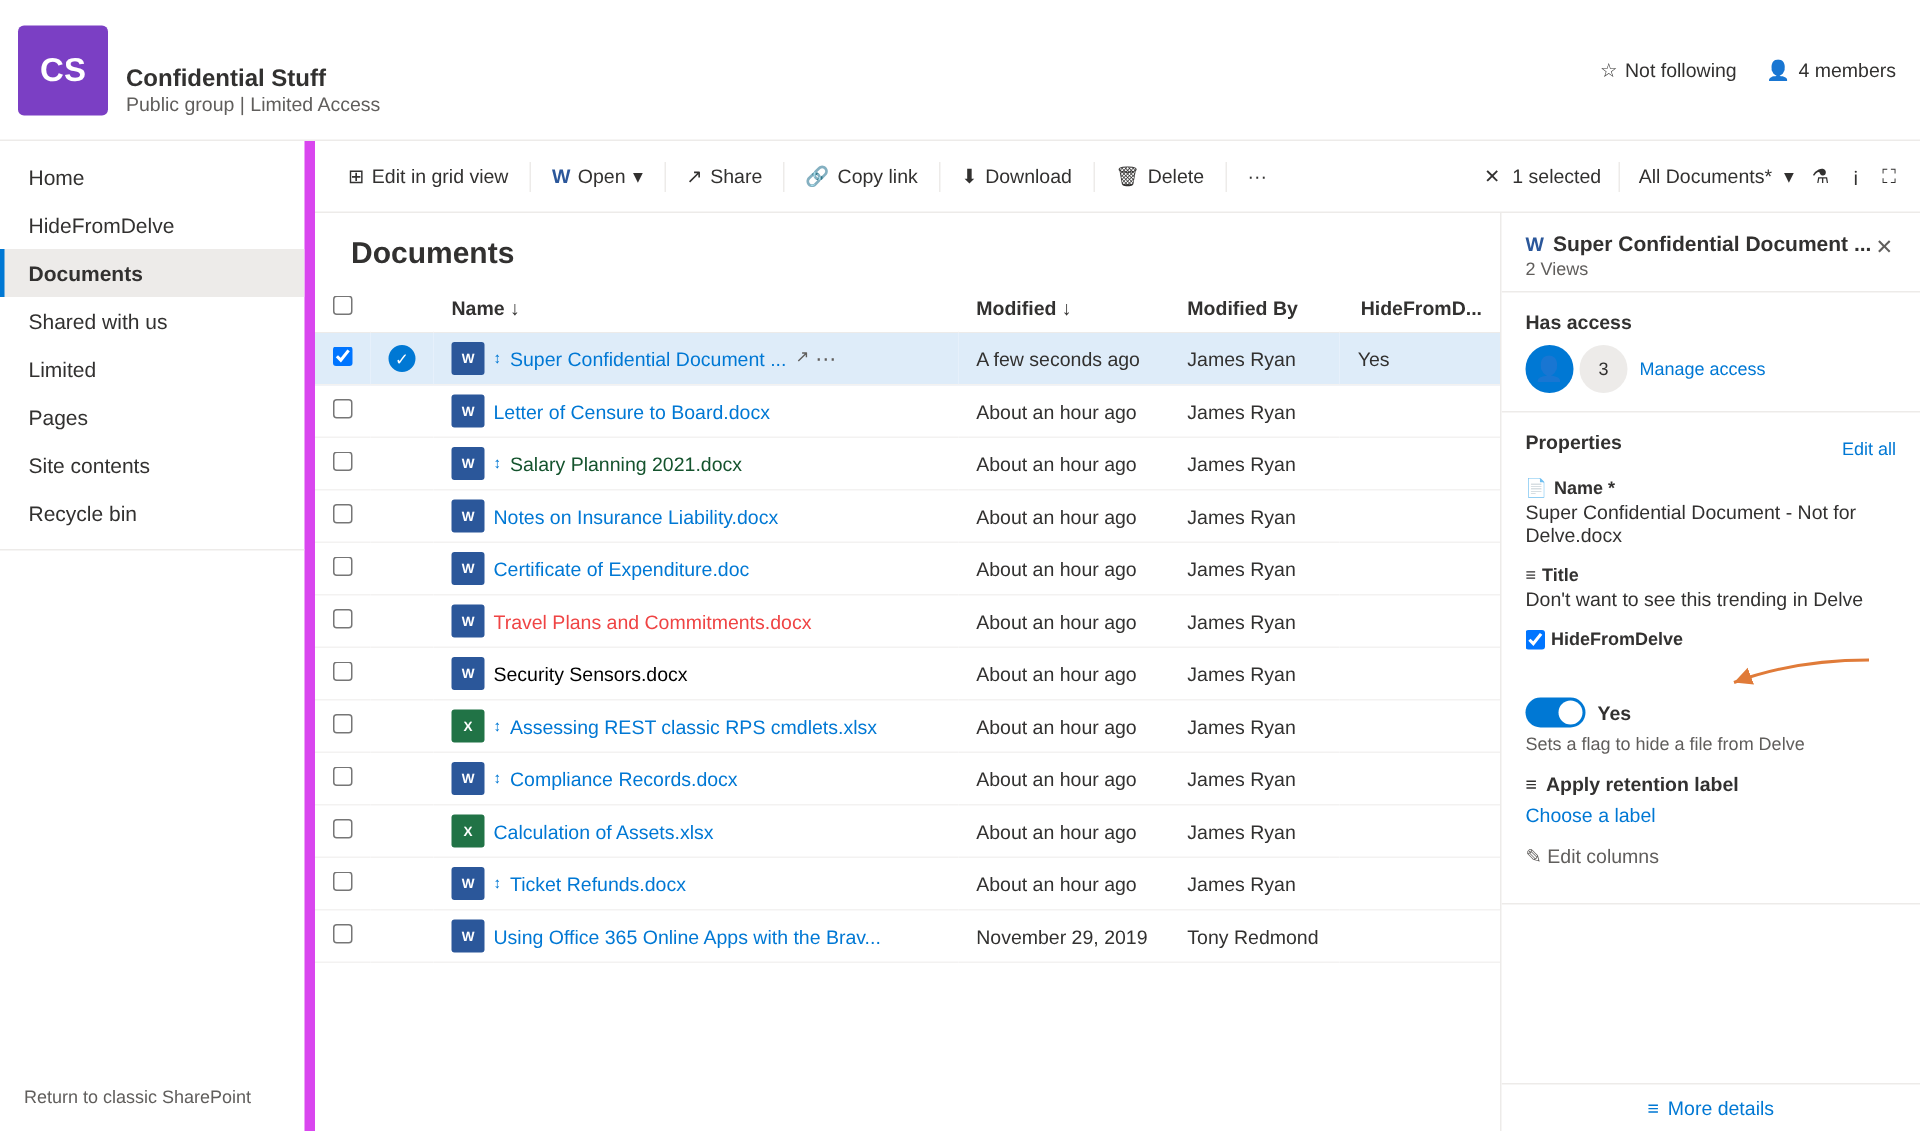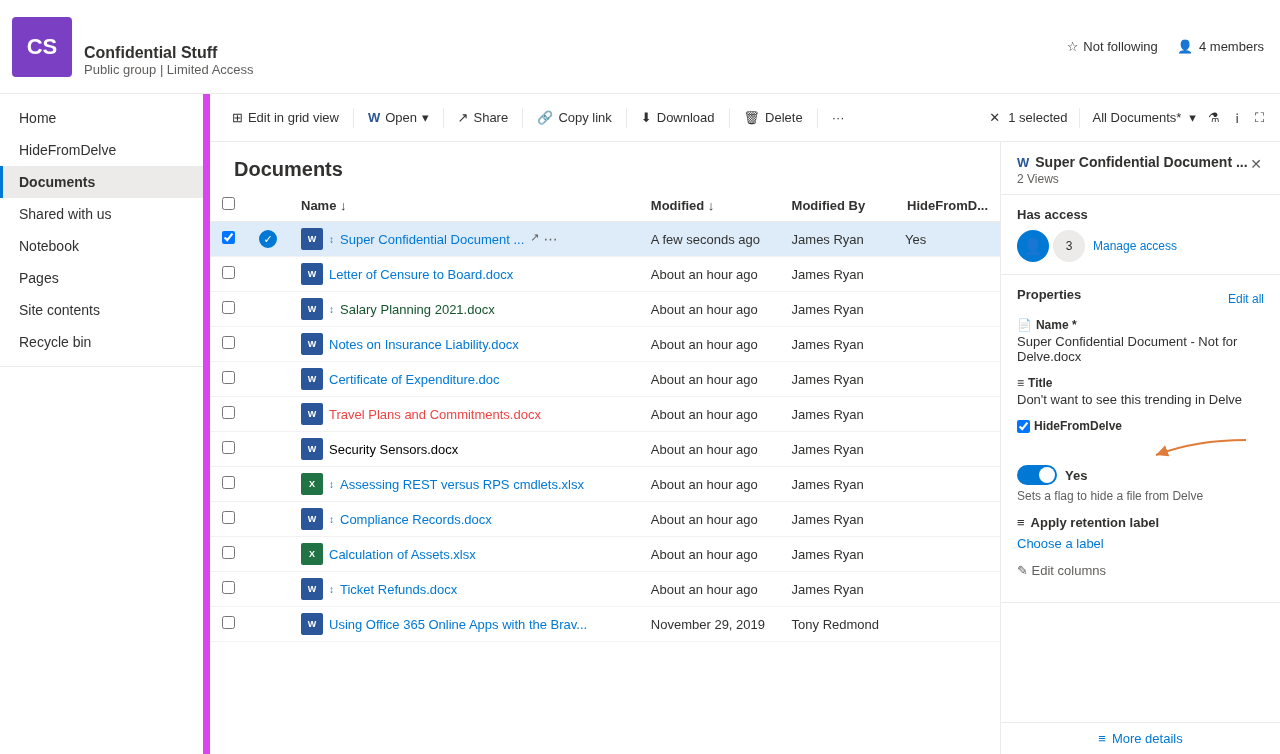--- a/index.html
+++ b/index.html
@@ -200,26 +200,27 @@
 </div>
 
 <div class="layout">
 
   <nav class="sidebar">
     <div id="sidebar-items-container">
         <div class="sidebar-item">Home</div>
         <div class="sidebar-item">HideFromDelve</div>
         <div class="sidebar-item active">Documents</div>
         <div class="sidebar-item">Shared with us</div>
-        <div class="sidebar-item">Notebook</div>
+        <div class="sidebar-item">Limited</div>
         <div class="sidebar-item">Pages</div>
         <div class="sidebar-item">Site contents</div>
         <div class="sidebar-item">Recycle bin</div>
       </div>
     <div class="sidebar-divider"></div>
+    <div class="sidebar-bottom">Return to classic SharePoint</div>
   </nav>
 
   <div class="main-content">
 
     <div class="toolbar">
       <button class="toolbar-btn">
         <span>⊞</span>
         <span>Edit in grid view</span>
       </button>
       <div class="toolbar-separator"></div>
@@ -422,21 +423,21 @@
                 <td>James Ryan</td>
                 <td></td>
               </tr>
               <tr class="">
                 <td class="col-checkbox"><input type="checkbox" style=""></td>
                 <td class="col-status"></td>
                 <td>
                   <div class="doc-name">
                     <div class="excel-badge">X</div>
                     <span class="sync-icon">↕</span>
-                    <span style="cursor: pointer; color: rgb(0, 120, 212);">Assessing REST versus RPS cmdlets.xlsx</span>
+                    <span style="cursor: pointer; color: rgb(0, 120, 212);">Assessing REST classic RPS cmdlets.xlsx</span>
                     <div class="doc-actions">
                       <span class="share-icon-sm">↗</span>
                       <span class="more-icon">⋯</span>
                     </div>
                   </div>
                 </td>
                 <td>About an hour ago</td>
                 <td>James Ryan</td>
                 <td></td>
               </tr>

